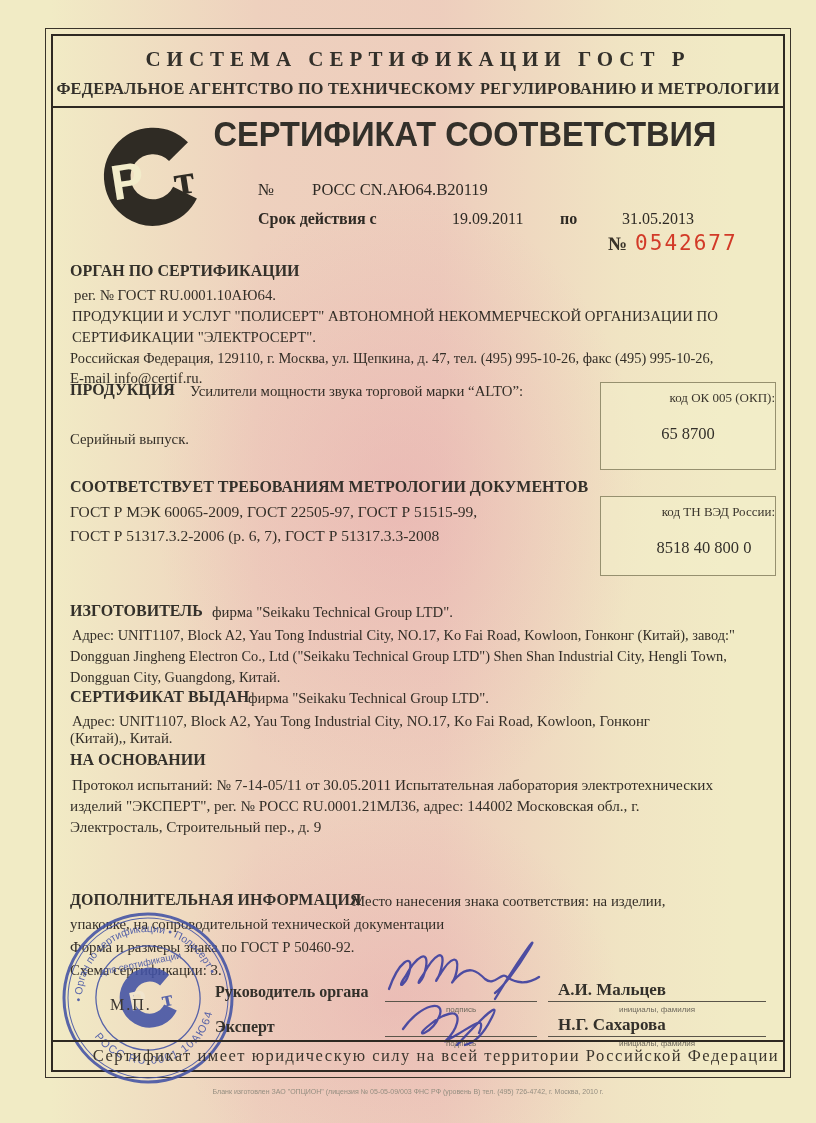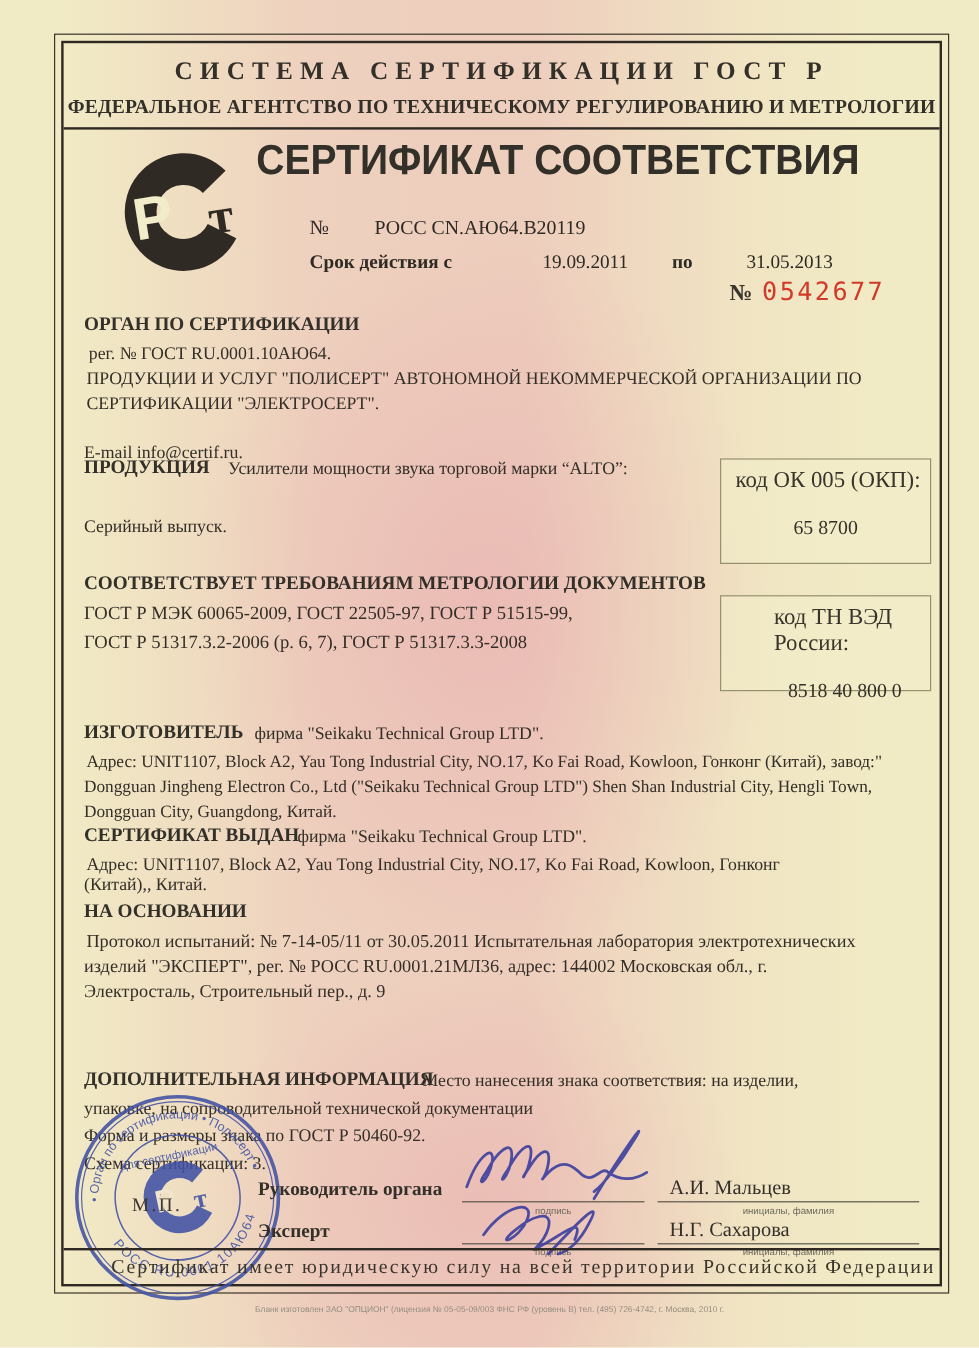--- a/index.html
+++ b/index.html
@@ -53,27 +53,27 @@
   .serial-val{ font-family:"DejaVu Sans Mono", monospace; font-size:21px; letter-spacing:2px; color:#d23a28; }
 
   .h-bold{ position:absolute; font-size:16px; font-weight:bold; color:#33302a; white-space:nowrap; }
   .line{ position:absolute; font-size:14.8px; white-space:nowrap; color:#332e27; }
   .line-sm{ font-size:14.4px; }
 
   .code-box{
     position:absolute; left:600px; width:176px;
     border:1px solid #96906f; background:rgba(243,238,202,.55);
   }
-  .code-box .cb-label{ padding:7px 0 0 12px; font-size:19px; color:#3a352c; }
+  .code-box .cb-label{ padding:7px 0 0 12px; font-size:13px; color:#3a352c;text-align:right; }
   .code-box .cb-value{ text-align:center; font-size:16.5px; margin-top:18px; color:#33302a; }
 
   .sig-line{ position:absolute; border-bottom:1.3px solid #5a554a; }
   .sig-caption{ position:absolute; font-size:8px; color:#6e695d; text-align:center;
     font-family:"Liberation Sans", sans-serif; }
-  .sig-name{ position:absolute; font-size:17px; color:#33302a; white-space:nowrap; }
+  .sig-name{ position:absolute; font-size:17px; color:#33302a; white-space:nowrap;font-weight:bold; }
   .mp{ position:absolute; left:110px; top:996px; font-size:16px; letter-spacing:2px; color:#3c3730; }
 
   .legal{
     position:absolute; left:52px; top:1046px; width:732px; text-align:center;
     font-size:16.5px; letter-spacing:1.5px; color:#3a352c;padding-left:36px;
   }
   .fineprint{
     position:absolute; left:108px; top:1088px; width:600px; text-align:center;
     font-size:7px; color:#948e80; font-family:"Liberation Sans", sans-serif;
   }
@@ -111,20 +111,21 @@
   <div class="po-label">по</div>
   <div class="valid-to">31.05.2013</div>
   <div class="serial-wrap">
     <span class="serial-no">№</span><span class="serial-val">0542677</span>
   </div>
 
   <div class="h-bold" style="left:70px; top:262px;">ОРГАН ПО СЕРТИФИКАЦИИ</div>
   <div class="line" style="left:74px; top:287px;">рег. № ГОСТ RU.0001.10АЮ64.</div>
   <div class="line" style="left:72px; top:308px;">ПРОДУКЦИИ И УСЛУГ "ПОЛИСЕРТ" АВТОНОМНОЙ НЕКОММЕРЧЕСКОЙ ОРГАНИЗАЦИИ ПО</div>
   <div class="line" style="left:72px; top:329px;">СЕРТИФИКАЦИИ "ЭЛЕКТРОСЕРТ".</div>
+  <div class="line line-sm" style="left:70px; top:350px;">Российская Федерация, 129110, г. Москва, ул. Щепкина, д. 47, тел. (495) 995-10-26, факс (495) 995-10-26,</div>
   <div class="line" style="left:70px; top:370px;">E-mail info@certif.ru.</div>
 
   <div class="h-bold" style="left:70px; top:381px;">ПРОДУКЦИЯ</div>
   <div class="line" style="left:190px; top:383px;">Усилители мощности звука торговой марки “ALTO”:</div>
   <div class="line" style="left:70px; top:431px;">Серийный выпуск.</div>
 
   <div class="code-box" style="top:382px; height:88px;">
     <div class="cb-label">код ОК 005 (ОКП):</div>
     <div class="cb-value">65 8700</div>
   </div>

